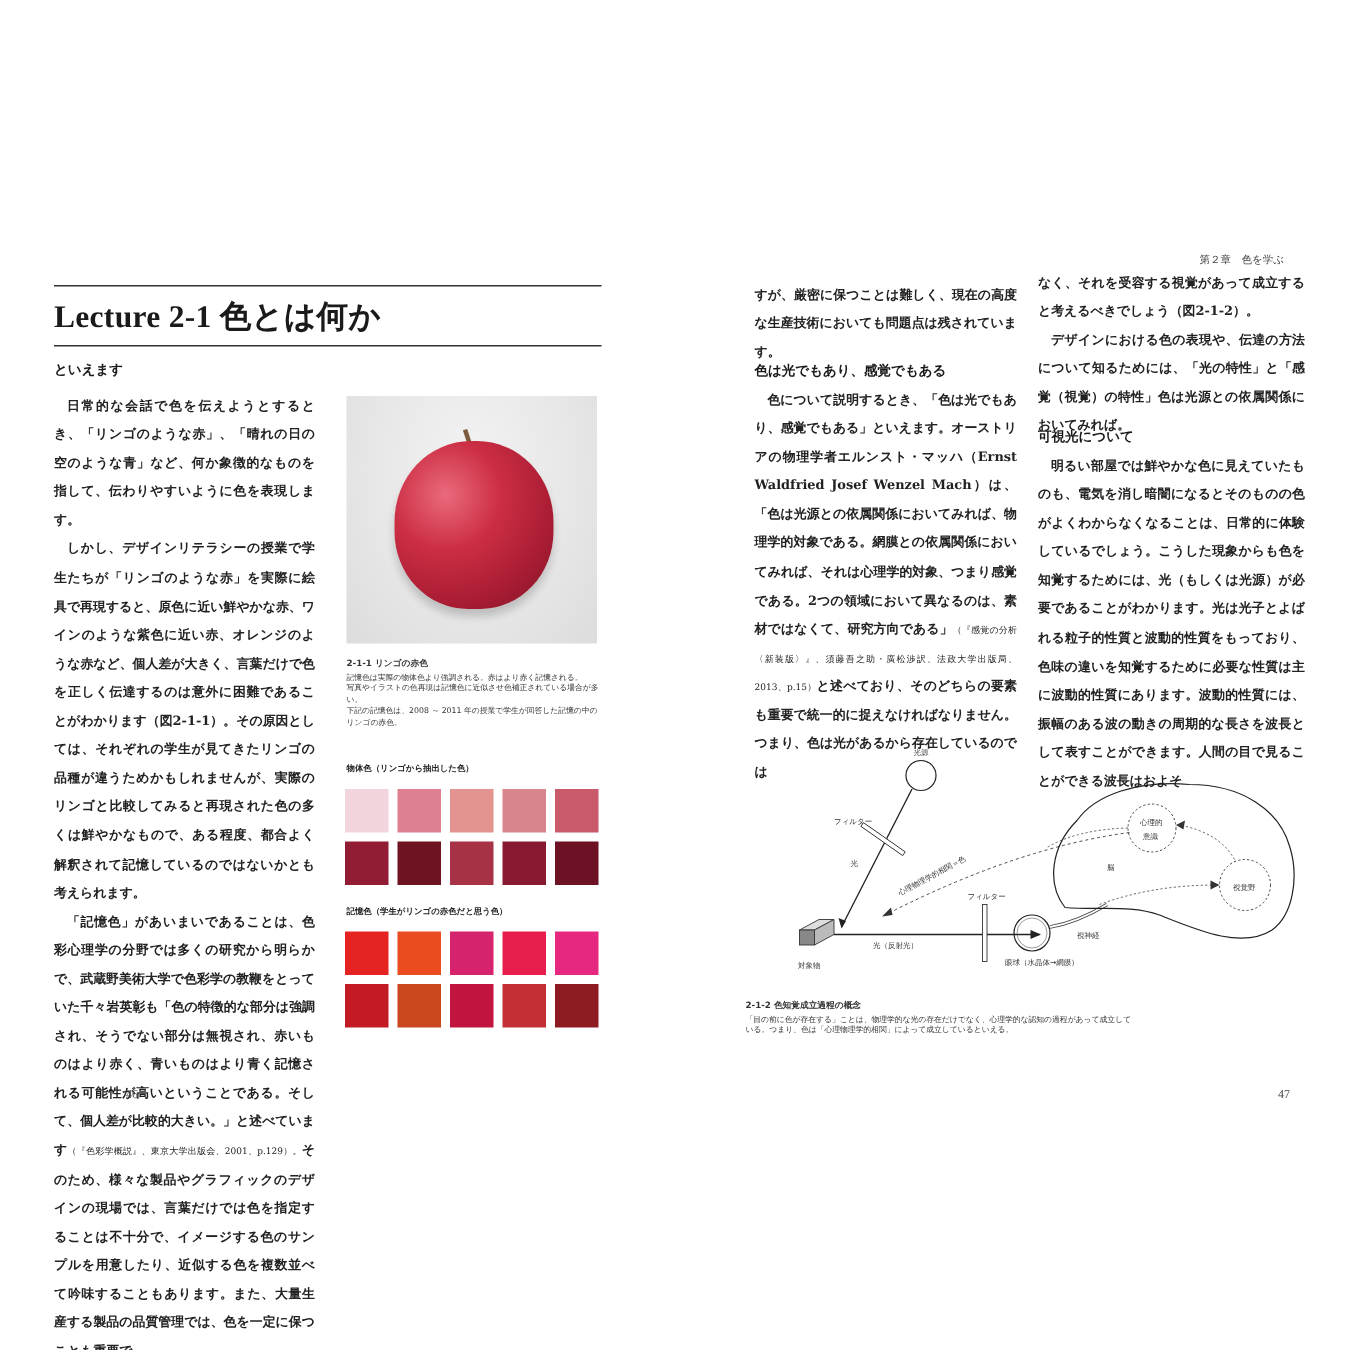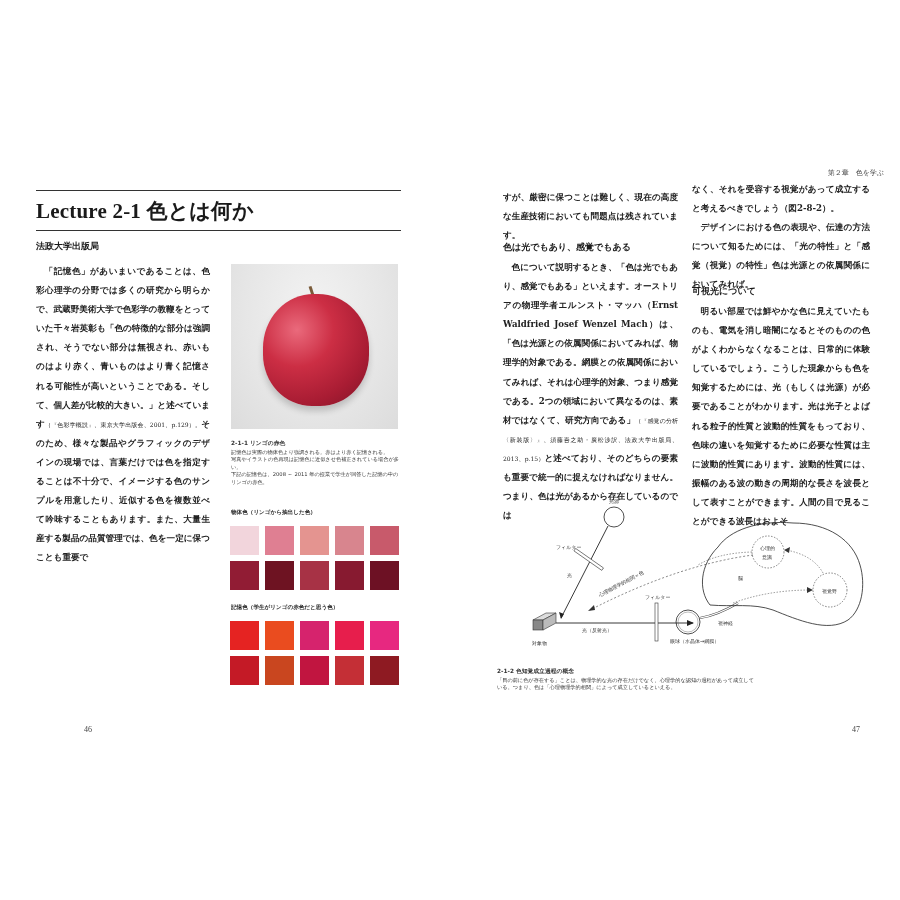--- a/index.html
+++ b/index.html
@@ -30,41 +30,43 @@
   .stem { position: absolute; left: 80px; top: 22px; width: 3px; height: 16px; background: #7a5b3a; transform: rotate(-18deg); }
 
   .caption { position: absolute; font-family: "DejaVu Sans", "Liberation Sans", sans-serif; font-size: 5.2px; line-height: 7.6px; color: #333; }
   .caption .cap-title { font-weight: bold; font-size: 5.8px; margin-bottom: 1px; }
 
   .swatch-label { position: absolute; font-family: "DejaVu Sans", "Liberation Sans", sans-serif; font-weight: bold; font-size: 5.6px; color: #222; }
   .swatch-grid { position: absolute; left: 230px; display: grid; grid-template-columns: repeat(5, 29px); column-gap: 6px; row-gap: 6px; }
   .swatch { width: 29px; height: 29px; }
 
   .folio { position: absolute; font-size: 8px; color: #444; font-family: "Liberation Serif", serif; }
-  .running-head { position: absolute; right: 16px; top: 168px; font-size: 7px; color: #444; }
+  .running-head { position: absolute; right: 44px; top: 168px; font-size: 7px; color: #444; }
 
   .col2 { left: 503px; top: 188px; width: 175px; }
   .col3 { left: 692px; top: 180px; width: 178px; }
 
   .diagram { position: absolute; left: 518px; top: 495px; width: 360px; height: 165px; }
   .diagram svg text { font-family: "DejaVu Sans", sans-serif; font-size: 5px; fill: #333; }
 </style>
 </head>
 <body>
 
 <div class="page page-left">
   <div class="title-block">
     <div class="title-rule"></div>
     <div class="title-text">Lecture 2-1  色とは何か</div>
     <div class="title-rule"></div>
   </div>
 
-  <div class="h-sans" style="left:36px; top:240px;">法政大学出版局</div>
+  <div class="h-sans" style="left:36px; top:240px;">といえます</div>
 
   <div class="body-text col1">
+    <p>日常的な会話で色を伝えようとするとき、「リンゴのような赤」、「晴れの日の空のような青」など、何か象徴的なものを指して、伝わりやすいように色を表現します。</p>
+    <p>しかし、デザインリテラシーの授業で学生たちが「リンゴのような赤」を実際に絵具で再現すると、原色に近い鮮やかな赤、ワインのような紫色に近い赤、オレンジのような赤など、個人差が大きく、言葉だけで色を正しく伝達するのは意外に困難であることがわかります（図2-1-1）。その原因としては、それぞれの学生が見てきたリンゴの品種が違うためかもしれませんが、実際のリンゴと比較してみると再現された色の多くは鮮やかなもので、ある程度、都合よく解釈されて記憶しているのではないかとも考えられます。</p>
     <p><span>「記憶色」があいまいであることは、色彩心理学の分野では多くの研究から明らかで、武蔵野美術大学で色彩学の教鞭をとっていた千々岩英彰も「色の特徴的な部分は強調され、そうでない部分は無視され、赤いものはより赤く、青いものはより青く記憶される可能性が高いということである。そして、個人差が比較的大きい。」と述べています</span><span class="cite">（『色彩学概説』、東京大学出版会、2001、p.129）。</span><span>そのため、様々な製品やグラフィックのデザインの現場では、言葉だけでは色を指定することは不十分で、イメージする色のサンプルを用意したり、近似する色を複数並べて吟味することもあります。また、大量生産する製品の品質管理では、色を一定に保つことも重要で</span></p>
   </div>
 
   <div class="photo">
     <div class="stem"></div>
     <div class="apple"></div>
   </div>
 
   <div class="caption" style="left:231px; top:440px; width:170px;">
     <div class="cap-title">2-1-1 リンゴの赤色</div>
@@ -110,21 +112,21 @@
 
 <div class="body-text col2">
   <p class="noindent">すが、厳密に保つことは難しく、現在の高度な生産技術においても問題点は残されています。</p>
 </div>
 <div class="h-sans" style="left:503px; top:241px;text-align:center;">色は光でもあり、感覚でもある</div>
 <div class="body-text" style="left:503px; top:258px; width:175px;">
   <p><span>色について説明するとき、「色は光でもあり、感覚でもある」といえます。オーストリアの物理学者エルンスト・マッハ（Ernst Waldfried Josef Wenzel Mach）は、「色は光源との依属関係においてみれば、物理学的対象である。網膜との依属関係においてみれば、それは心理学的対象、つまり感覚である。2つの領域において異なるのは、素材ではなくて、研究方向である」</span><span class="cite">（『感覚の分析〈新装版〉』、須藤吾之助・廣松渉訳、法政大学出版局、2013、p.15）</span><span>と述べており、そのどちらの要素も重要で統一的に捉えなければなりません。つまり、色は光があるから存在しているのでは</span></p>
 </div>
 
 <div class="body-text col3">
-  <p class="noindent">なく、それを受容する視覚があって成立すると考えるべきでしょう（図2-8-2）。</p>
+  <p class="noindent">なく、それを受容する視覚があって成立すると考えるべきでしょう（図2-1-2）。</p>
   <p>デザインにおける色の表現や、伝達の方法について知るためには、「光の特性」と「感覚（視覚）の特性」色は光源との依属関係においてみれば。</p>
 </div>
 <div class="h-sans" style="left:692px; top:285px;">可視光について</div>
 <div class="body-text" style="left:692px; top:302px; width:178px;">
   <p>明るい部屋では鮮やかな色に見えていたものも、電気を消し暗闇になるとそのものの色がよくわからなくなることは、日常的に体験しているでしょう。こうした現象からも色を知覚するためには、光（もしくは光源）が必要であることがわかります。光は光子とよばれる粒子的性質と波動的性質をもっており、色味の違いを知覚するために必要な性質は主に波動的性質にあります。波動的性質には、振幅のある波の動きの周期的な長さを波長として表すことができます。人間の目で見ることができる波長はおよそ</p>
 </div>
 
 <div class="diagram">
   <svg width="360" height="165" viewBox="0 0 360 165">
 

